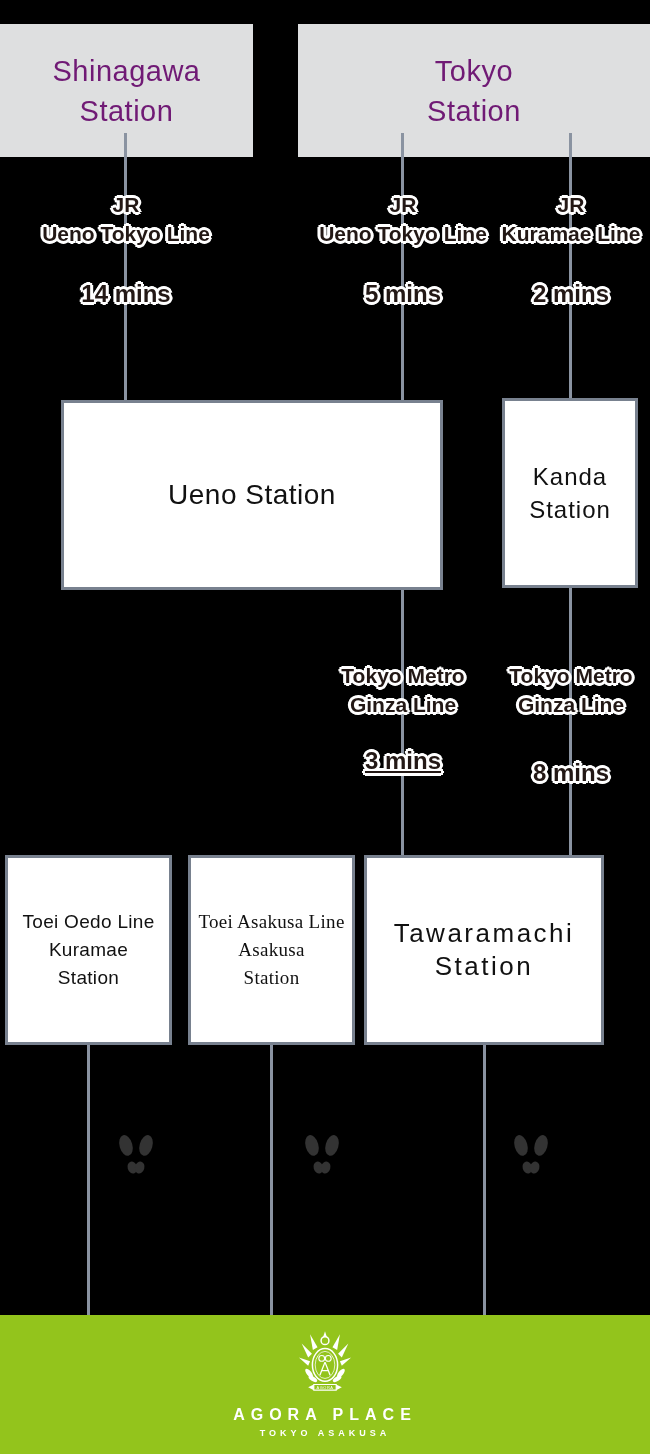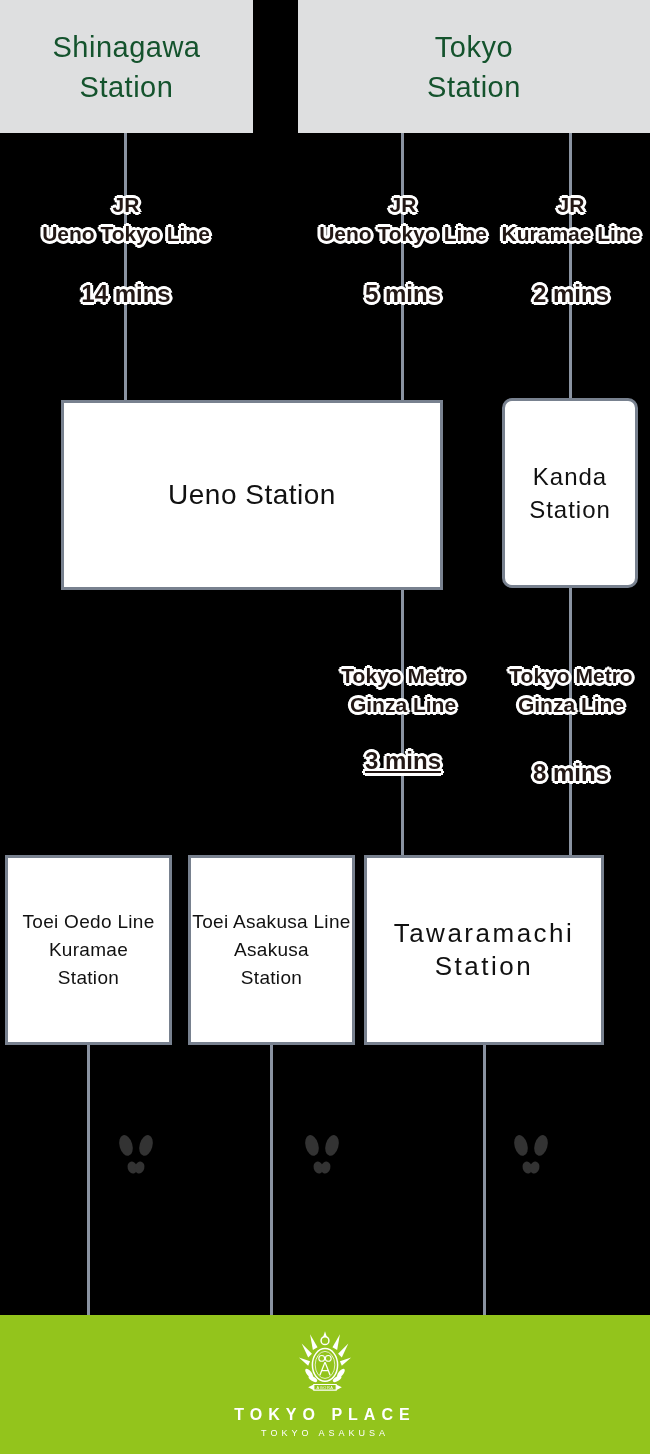--- a/index.html
+++ b/index.html
@@ -7,26 +7,27 @@
     position:relative;
     width:650px;height:1454px;
     background:#000;
     overflow:hidden;
     font-family:"Liberation Sans", sans-serif;
   }
   
   .origin-box{
     position:absolute;
     background:#dedfe0;
-    color:#14532d;
+    color:#701a75;
     display:flex;flex-direction:column;
     align-items:center;justify-content:center;
     text-align:center;
     font-size:29px;line-height:40px;
     letter-spacing:0.5px;
+    margin-top:24px;
   }
   
   .vline{
     position:absolute;
     width:3px;
     background:#8a93a1;
     z-index:1;
   }
   
   .station-box{
@@ -72,21 +73,21 @@
   }
   .crest{position:absolute;left:297px;top:16px;width:56px;height:66px;}
   .brand{
     position:absolute;left:0;top:91px;width:650px;
     text-align:center;color:#fff;
     font-size:16px;font-weight:700;letter-spacing:6px;
   }
   .brand-sub{
     position:absolute;left:0;top:113px;width:650px;
     text-align:center;color:#fff;
-    font-size:9px;font-weight:400;letter-spacing:4px;
+    font-size:9px;font-weight:700;letter-spacing:4px;
   }
 </style>
 </head>
 <body>
 
 <div id="canvas">
 
   <div class="origin-box" style="left:0;top:0;width:253px;height:133px;">
     <div>Shinagawa</div>
     <div>Station</div>
@@ -114,21 +115,21 @@
 
   <div class="route-label" style="left:571px;top:190px;">
     <div>JR</div>
     <div>Kuramae Line</div>
   </div>
   <div class="duration-label" style="left:571px;top:280px;">2 mins</div>
 
   <div class="station-box" style="left:61px;top:400px;width:382px;height:190px;">
     <div class="ueno-text">Ueno Station</div>
   </div>
-  <div class="station-box" style="left:502px;top:398px;width:136px;height:190px;border-radius:10px;">
+  <div class="station-box" style="left:502px;top:398px;width:136px;height:190px;">
     <div class="kanda-text">Kanda</div>
     <div class="kanda-text">Station</div>
   </div>
 
   <div class="vline" style="left:401px;top:588px;height:267px;"></div>
   <div class="vline" style="left:569px;top:586px;height:269px;"></div>
 
   <div class="route-label" style="left:403px;top:661px;">
     <div>Tokyo Metro</div>
     <div>Ginza Line</div>
@@ -139,21 +140,21 @@
     <div>Tokyo Metro</div>
     <div>Ginza Line</div>
   </div>
   <div class="duration-label" style="left:571px;top:747px;margin-top:12px;">8 mins</div>
 
   <div class="station-box" style="left:5px;top:855px;width:167px;height:190px;">
     <div class="small-station-text">Toei Oedo Line</div>
     <div class="small-station-text">Kuramae</div>
     <div class="small-station-text">Station</div>
   </div>
-  <div class="station-box" style="left:188px;top:855px;width:167px;height:190px;">
+  <div class="station-box" style="left:188px;top:855px;width:167px;height:190px;font-family:Liberation Serif, serif;">
     <div class="small-station-text">Toei Asakusa Line</div>
     <div class="small-station-text">Asakusa</div>
     <div class="small-station-text">Station</div>
   </div>
   <div class="station-box" style="left:364px;top:855px;width:240px;height:190px;">
     <div class="tawaramachi-text">Tawaramachi</div>
     <div class="tawaramachi-text">Station</div>
   </div>
 
   <div class="vline" style="left:87px;top:1045px;height:270px;"></div>
@@ -220,17 +221,17 @@
         <ellipse cx="47" cy="45" rx="2.6" ry="6" transform="rotate(38 47 45)"></ellipse>
         <ellipse cx="43" cy="51" rx="2.4" ry="5.2" transform="rotate(58 43 51)"></ellipse>
       </g>
       <g>
         <path d="M18 57 L42 57 L42 63 L18 63 Z" fill="none" stroke="#ffffff" stroke-width="1.2"></path>
         <path d="M18 57 L12 60 L18 63 Z" fill="#ffffff"></path>
         <path d="M42 57 L48 60 L42 63 Z" fill="#ffffff"></path>
         <text x="30" y="61.8" text-anchor="middle" font-size="4.2" fill="#ffffff" letter-spacing="0.6" font-family="Liberation Sans, sans-serif">AGORA</text>
       </g>
     </svg>
-    <div class="brand">TOKYO PLACE</div>
+    <div class="brand">AGORA PLACE</div>
     <div class="brand-sub">TOKYO ASAKUSA</div>
   </div>
 
 </div>
 
 </body></html>

